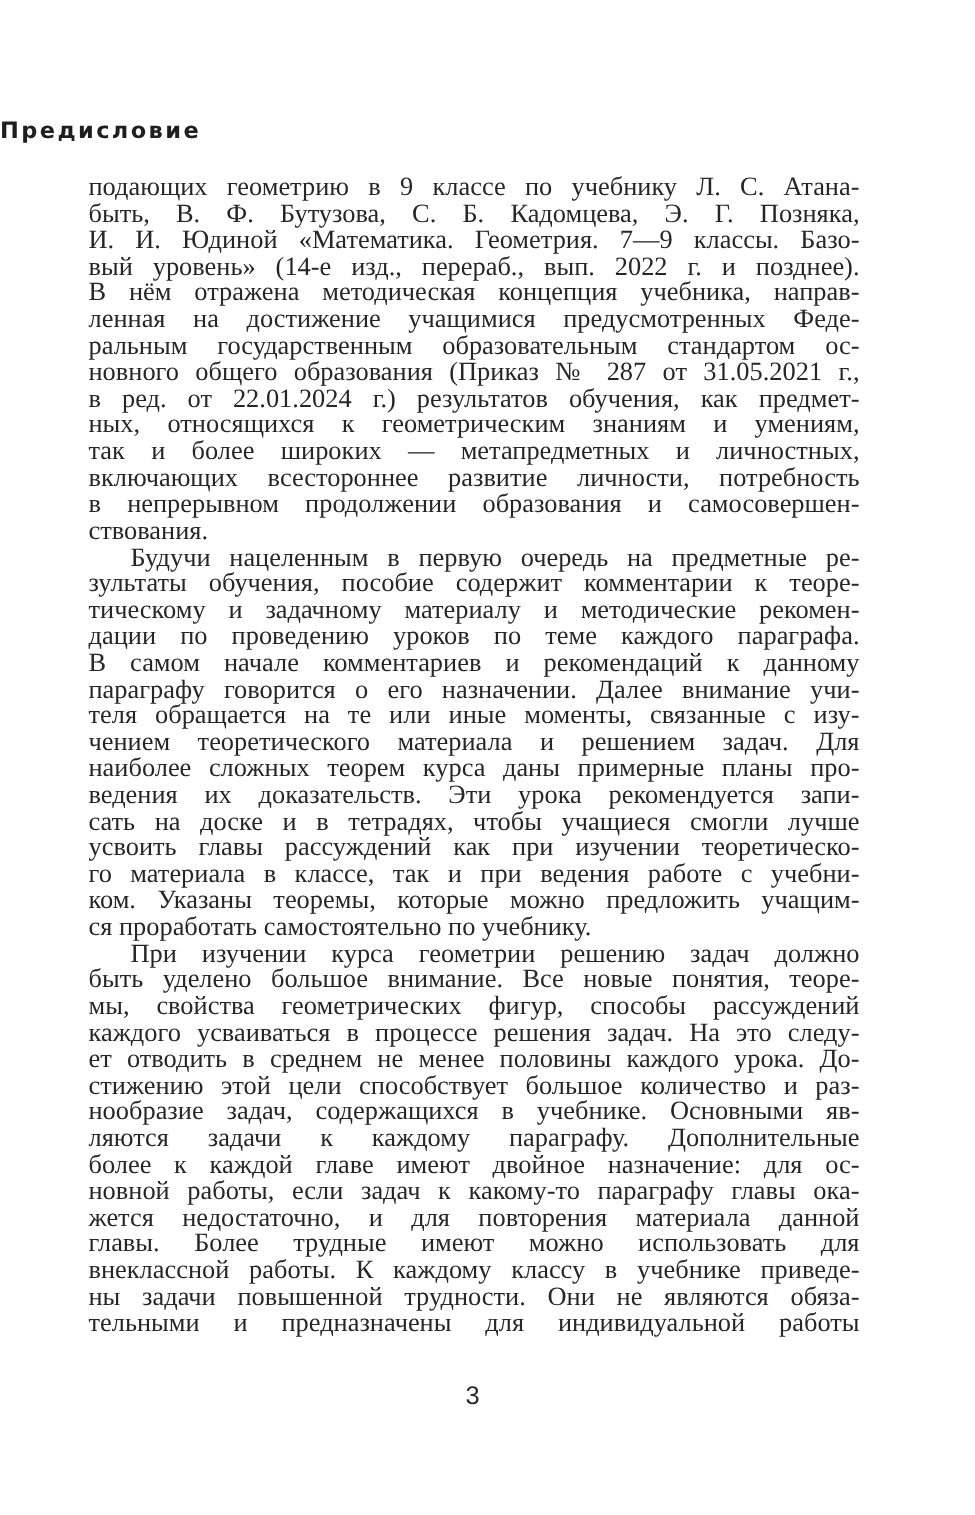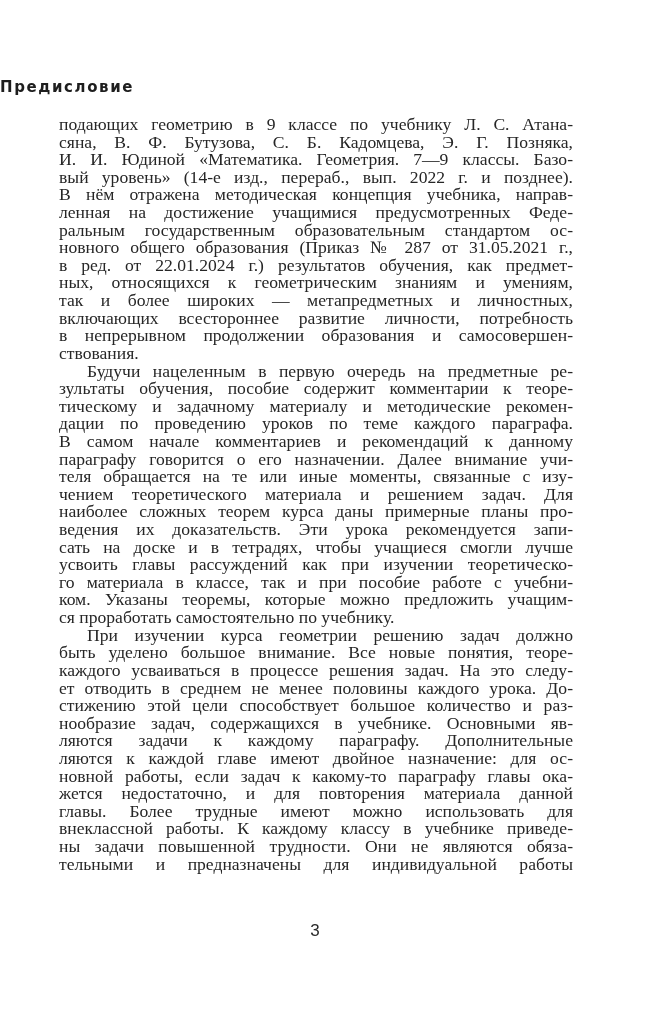--- a/index.html
+++ b/index.html
@@ -62,21 +62,21 @@
   }
 </style>
 </head>
 <body>
 
 <div class="heading">Предисловие</div>
 
 <div class="body-text">
   <div class="paragraph">
     <span class="line">подающих геометрию в 9 классе по учебнику Л. С. Атана-</span>
-    <span class="line">сяна, В. Ф. Бутузова, С. Б. Кадомцева, Э. Г. Позняка,</span>
+    <span class="line">быть, В. Ф. Бутузова, С. Б. Кадомцева, Э. Г. Позняка,</span>
     <span class="line">И. И. Юдиной «Математика. Геометрия. 7—9 классы. Базо-</span>
     <span class="line">вый уровень» (14-е изд., перераб., вып. 2022 г. и позднее).</span>
     <span class="line">В нём отражена методическая концепция учебника, направ-</span>
     <span class="line">ленная на достижение учащимися предусмотренных Феде-</span>
     <span class="line">ральным государственным образовательным стандартом ос-</span>
     <span class="line">новного общего образования (Приказ № 287 от 31.05.2021 г.,</span>
     <span class="line">в ред. от 22.01.2024 г.) результатов обучения, как предмет-</span>
     <span class="line">ных, относящихся к геометрическим знаниям и умениям,</span>
     <span class="line">так и более широких — метапредметных и личностных,</span>
     <span class="line">включающих всестороннее развитие личности, потребность</span>
@@ -89,33 +89,34 @@
     <span class="line">тическому и задачному материалу и методические рекомен-</span>
     <span class="line">дации по проведению уроков по теме каждого параграфа.</span>
     <span class="line">В самом начале комментариев и рекомендаций к данному</span>
     <span class="line">параграфу говорится о его назначении. Далее внимание учи-</span>
     <span class="line">теля обращается на те или иные моменты, связанные с изу-</span>
     <span class="line">чением теоретического материала и решением задач. Для</span>
     <span class="line">наиболее сложных теорем курса даны примерные планы про-</span>
     <span class="line">ведения их доказательств. Эти урока рекомендуется запи-</span>
     <span class="line">сать на доске и в тетрадях, чтобы учащиеся смогли лучше</span>
     <span class="line">усвоить главы рассуждений как при изучении теоретическо-</span>
-    <span class="line">го материала в классе, так и при пособие работе с учебни-</span>
+    <span class="line">го материала в классе, так и при ведения работе с учебни-</span>
     <span class="line">ком. Указаны теоремы, которые можно предложить учащим-</span>
     <span class="line last">ся проработать самостоятельно по учебнику.</span>
   </div>
   <div class="paragraph">
     <span class="line first">При изучении курса геометрии решению задач должно</span>
     <span class="line">быть уделено большое внимание. Все новые понятия, теоре-</span>
+    <span class="line">мы, свойства геометрических фигур, способы рассуждений</span>
     <span class="line">каждого усваиваться в процессе решения задач. На это следу-</span>
     <span class="line">ет отводить в среднем не менее половины каждого урока. До-</span>
     <span class="line">стижению этой цели способствует большое количество и раз-</span>
     <span class="line">нообразие задач, содержащихся в учебнике. Основными яв-</span>
     <span class="line">ляются задачи к каждому параграфу. Дополнительные</span>
-    <span class="line">ляются к каждой главе имеют двойное назначение: для ос-</span>
+    <span class="line">более к каждой главе имеют двойное назначение: для ос-</span>
     <span class="line">новной работы, если задач к какому-то параграфу главы ока-</span>
     <span class="line">жется недостаточно, и для повторения материала данной</span>
     <span class="line">главы. Более трудные имеют можно использовать для</span>
     <span class="line">внеклассной работы. К каждому классу в учебнике приведе-</span>
     <span class="line">ны задачи повышенной трудности. Они не являются обяза-</span>
     <span class="line">тельными и предназначены для индивидуальной работы</span>
   </div>
 </div>
 
 <div class="page-number">3</div>

